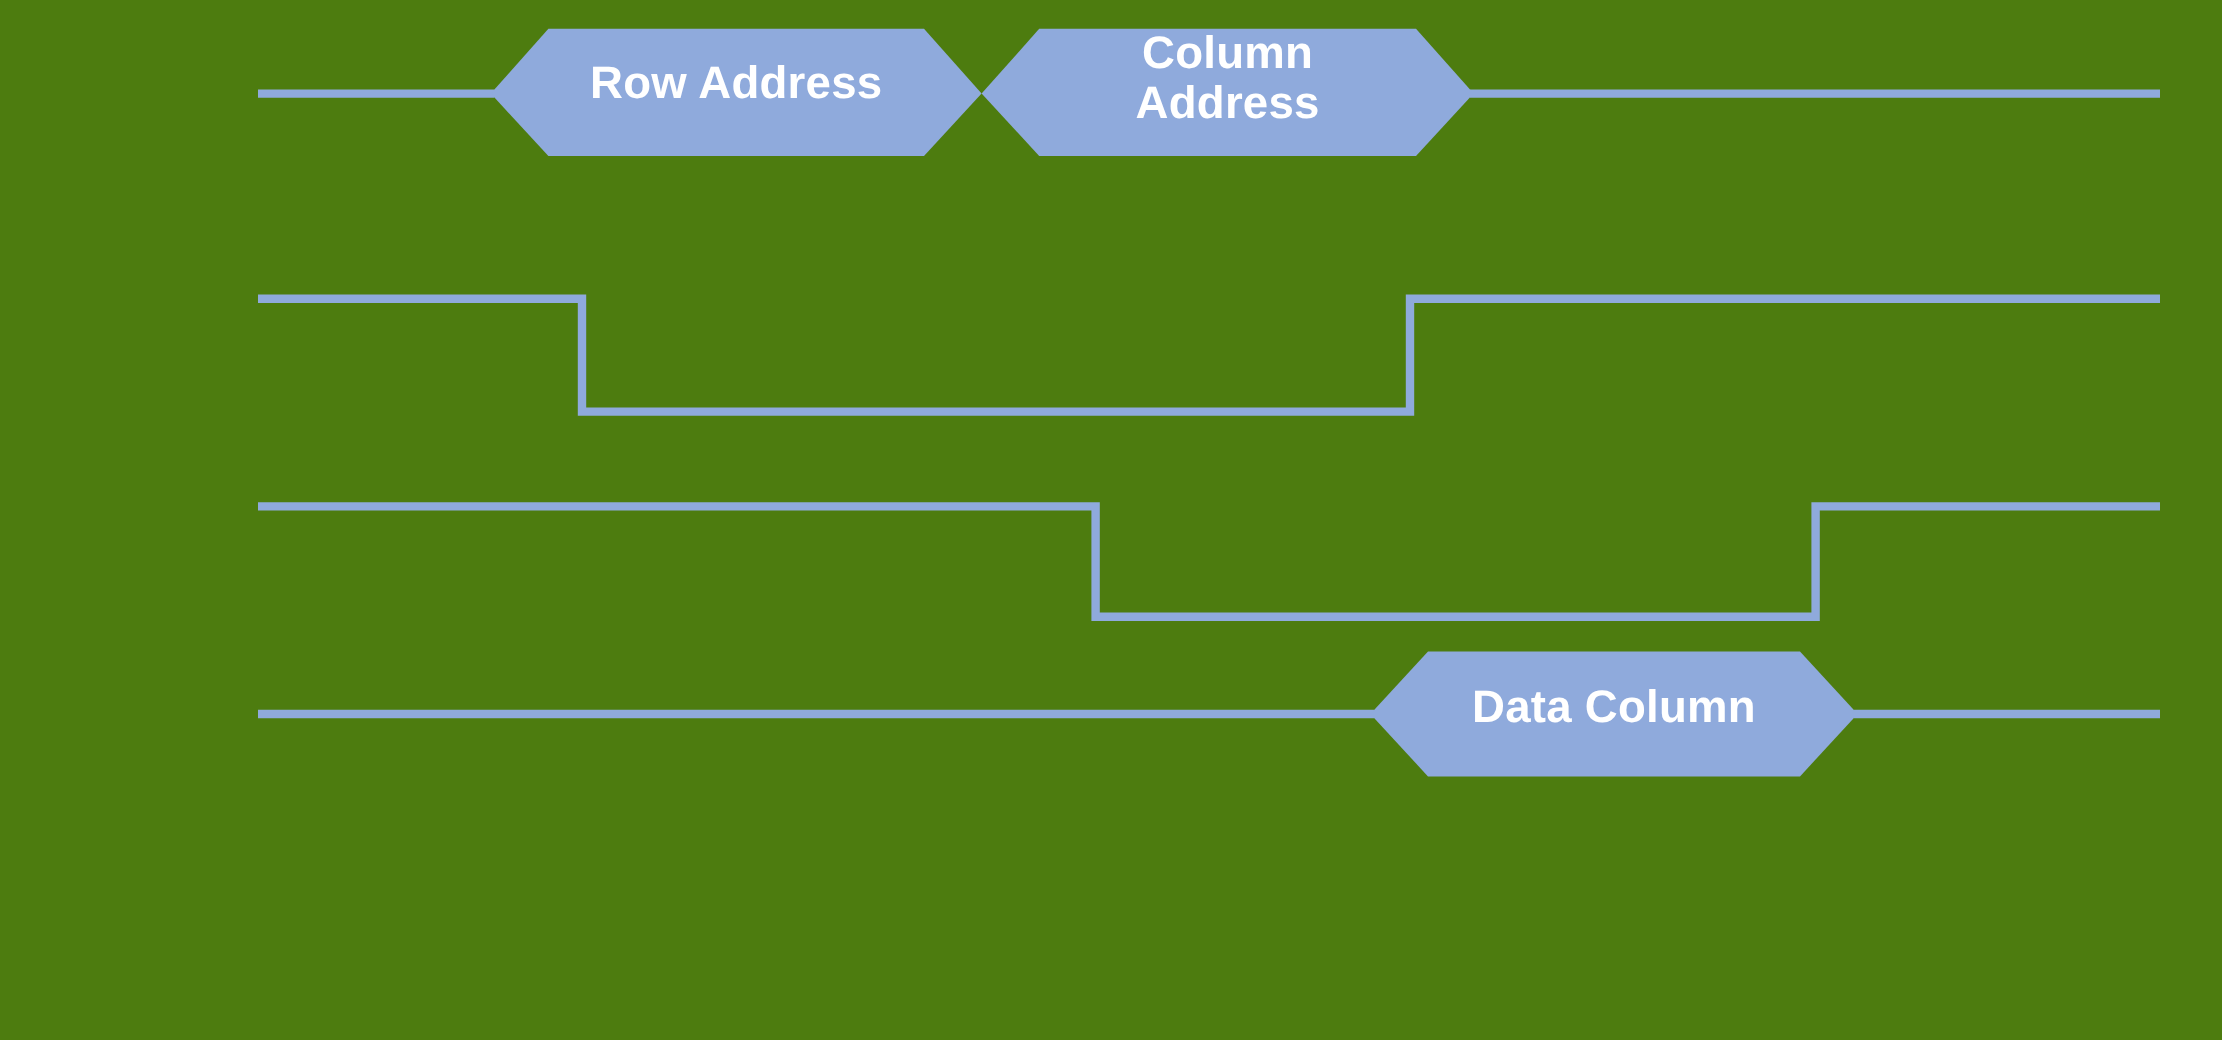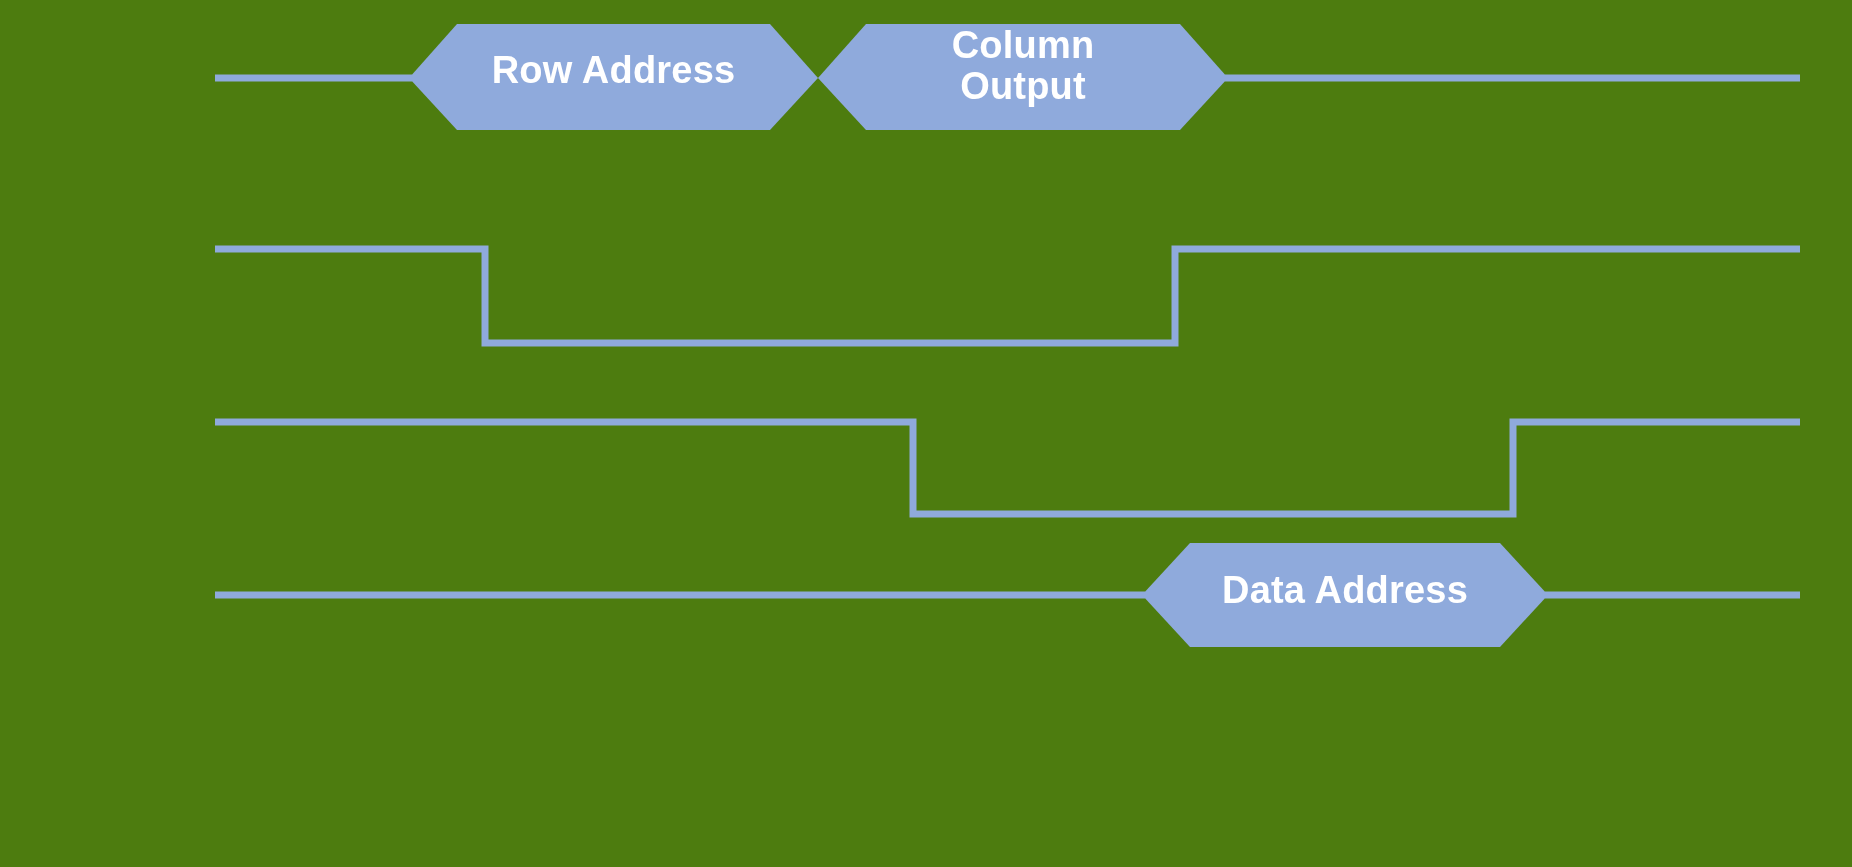--- a/index.html
+++ b/index.html
@@ -88,17 +88,17 @@
 
       <polygon points="1142,595 1190,543 1500,543 1548,595 1500,647 1190,647" fill="#8FAADC"></polygon>
 
       <line x1="1545" y1="595" x2="1800" y2="595" stroke="#8FAADC" stroke-width="7"></line>
     </g>
   </svg>
 
   <div class="wave-label" id="label-row-address">Row Address</div>
 
   <div class="wave-label" id="label-column-address">Column
-Output</div>
+Address</div>
 
-  <div class="wave-label" id="label-data-output">Data Address</div>
+  <div class="wave-label" id="label-data-output">Data Column</div>
 
 </div>
 
 </body></html>

